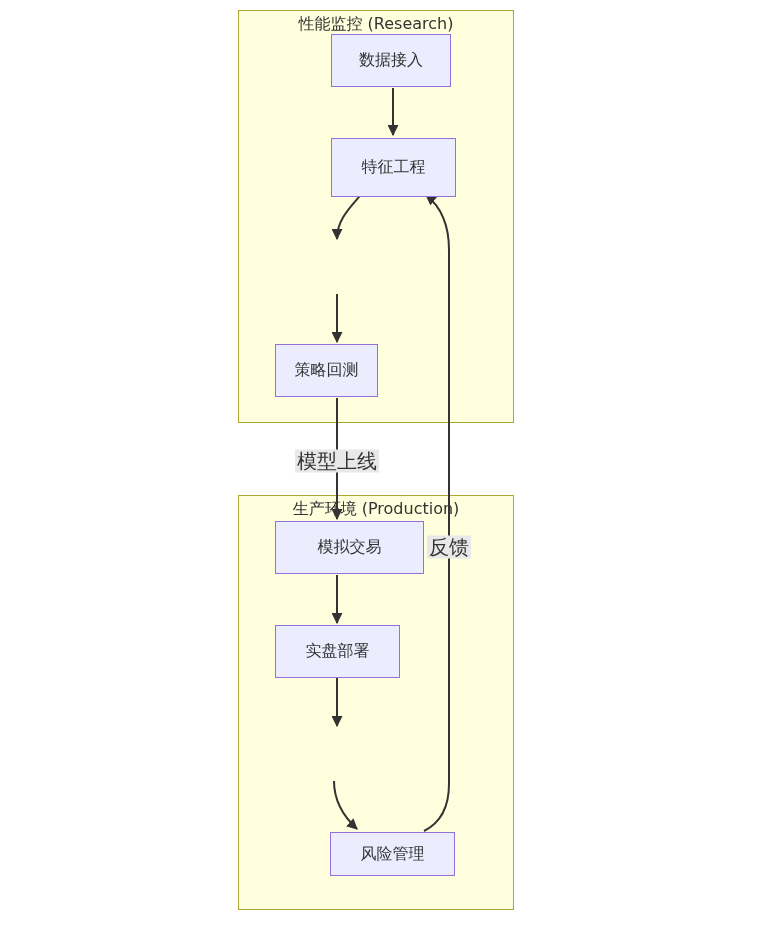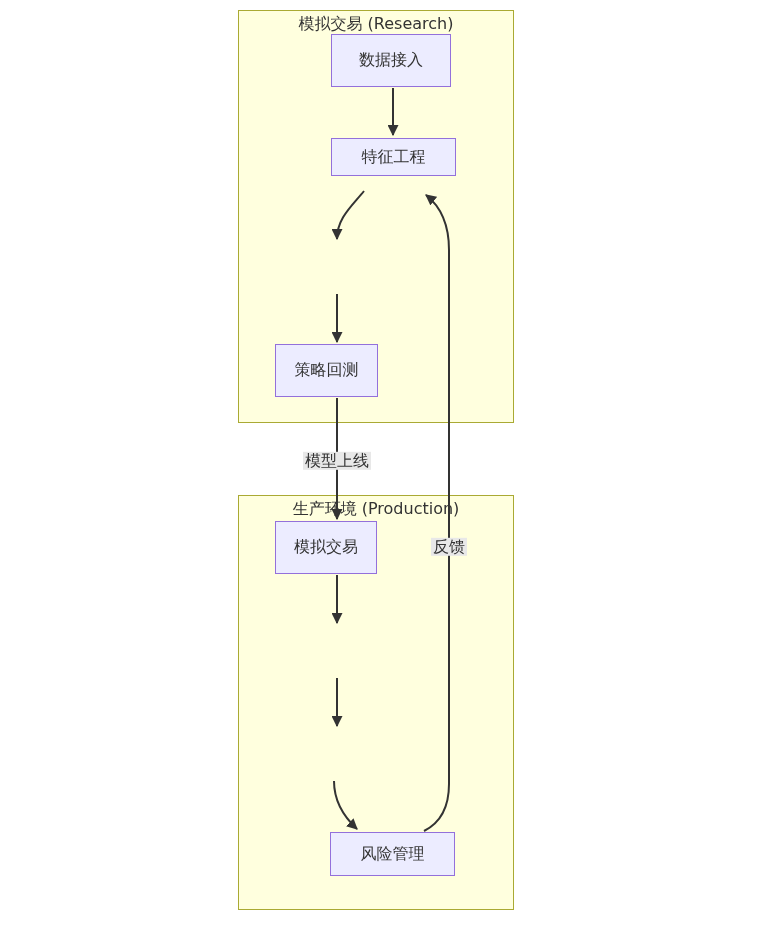--- a/index.html
+++ b/index.html
@@ -57,33 +57,33 @@
     justify-content: center;
     font-size: 16px;
     color: var(--text, #333333);
     white-space: nowrap;
   }
   .edge-label {
     position: absolute;
     transform: translate(-50%, -50%);
     background: var(--edge-label-bg, #e8e8e8);
     color: var(--text, #333333);
-    font-size: 16px;
+    font-size: 20px;
     line-height: 1.15;
     padding: 0 2px;
     white-space: nowrap;
   }
 </style>
 </head>
 <body>
 
 <div class="canvas">
 
   <div class="cluster" style="left:238px; top:10px; width:276px; height:413px;">
-    <div class="cluster-title">模拟交易 (Research)</div>
+    <div class="cluster-title">性能监控 (Research)</div>
   </div>
 
   <div class="cluster" style="left:238px; top:495px; width:276px; height:415px;">
     <div class="cluster-title">生产环境 (Production)</div>
   </div>
 
   <svg class="edges" width="760" height="925" viewBox="0 0 760 925" xmlns="http://www.w3.org/2000/svg">
     <defs>
       <marker id="arrow" viewBox="0 0 10 10" markerUnits="userSpaceOnUse" markerWidth="11" markerHeight="11" refX="9" refY="5" orient="auto">
         <path class="arrow-head" d="M0,0 L10,5 L0,10 z"></path>
@@ -96,33 +96,36 @@
     <path class="edge-path" d="M337,575 L337,623" marker-end="url(#arrow)"></path>
     <path class="edge-path" d="M337,678 L337,726" marker-end="url(#arrow)"></path>
     <path class="edge-path" d="M334,781 C334,801 343,816 357,829" marker-end="url(#arrow)"></path>
     <path class="edge-path" d="M424,831 C442,822 449,806 449,784 L449,250 C449,224 440,206 426,195" marker-end="url(#arrow)"></path>
   </svg>
 
   <div class="node" style="left:331px; top:34px; width:120px; height:53px;">
     <span>数据接入</span>
   </div>
 
-  <div class="node" style="left:331px; top:138px; width:125px; height:38px;">
+  <div class="node" style="left:331px; top:138px; width:125px; height:59px;">
     <span>特征工程</span>
   </div>
 
 
   <div class="node" style="left:275px; top:344px; width:103px; height:53px;">
     <span>策略回测</span>
   </div>
 
-  <div class="node" style="left:275px; top:521px; width:102px; height:53px;">
+  <div class="node" style="left:275px; top:521px; width:149px; height:53px;">
     <span>模拟交易</span>
   </div>
 
+  <div class="node" style="left:275px; top:625px; width:125px; height:53px;">
+    <span>实盘部署</span>
+  </div>
 
 
   <div class="node" style="left:330px; top:832px; width:125px; height:44px;">
     <span>风险管理</span>
   </div>
 
   <div class="edge-label" style="left:337px; top:461px;">模型上线</div>
 
   <div class="edge-label" style="left:449px; top:547px;">反馈</div>
 

